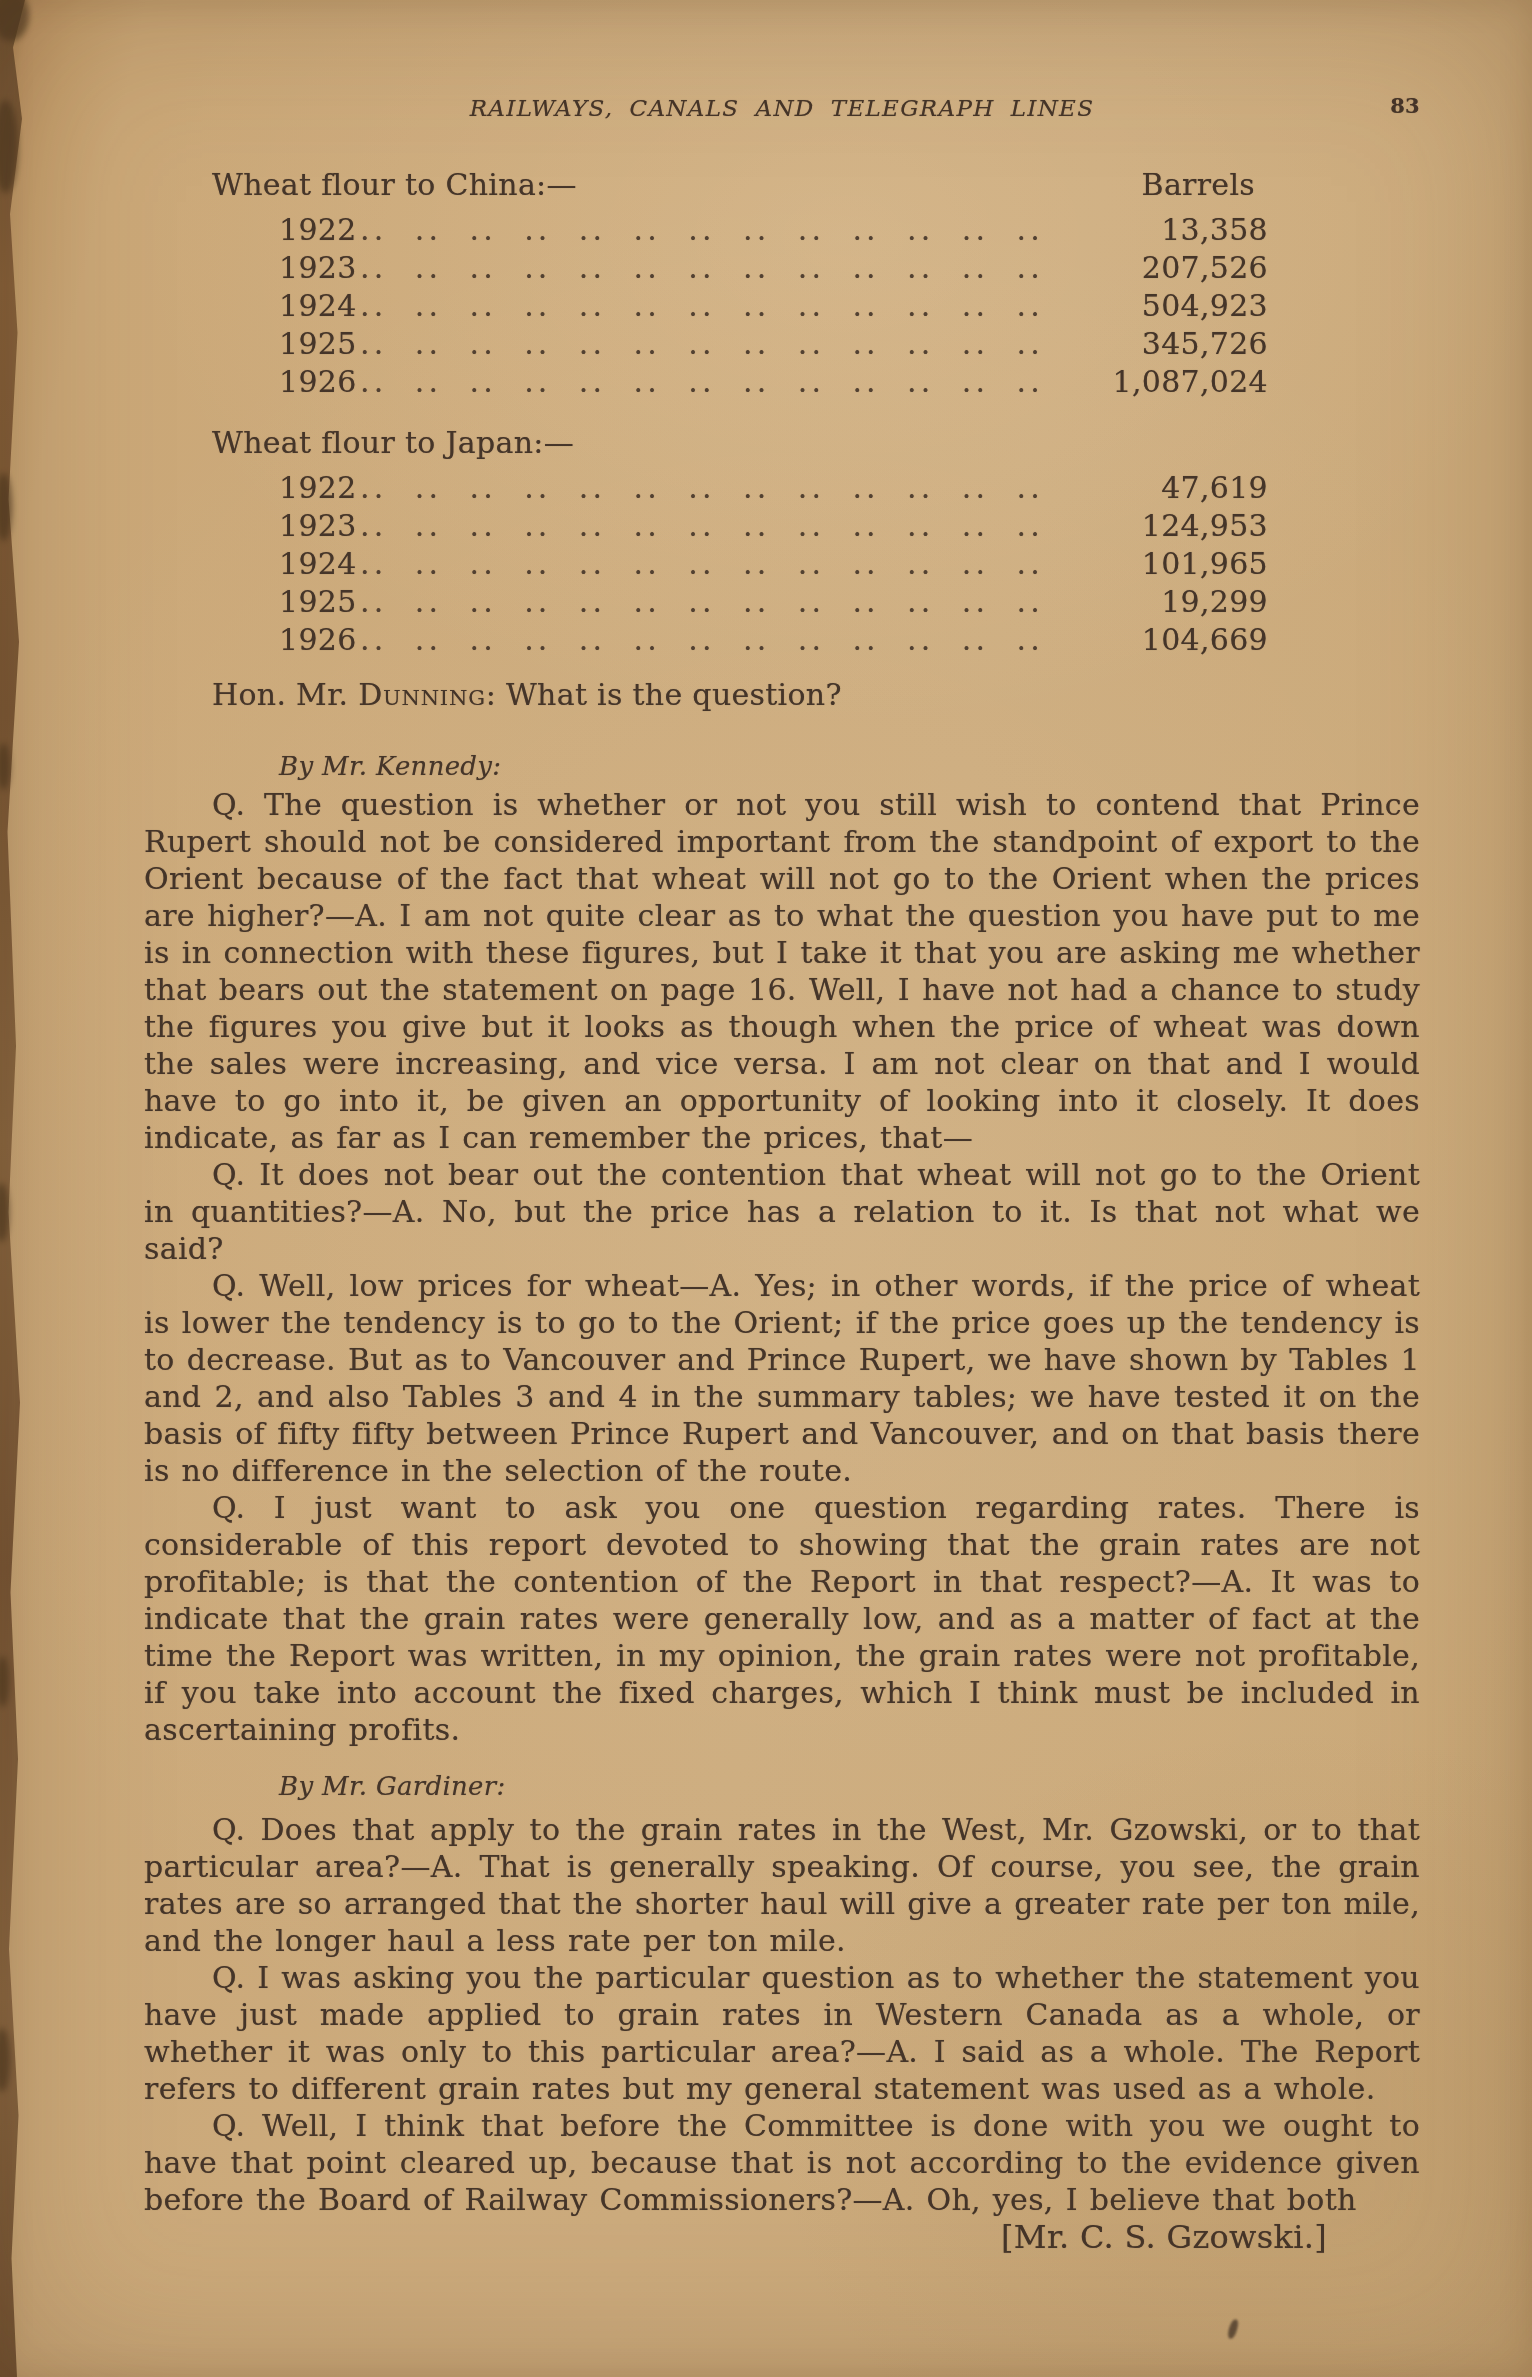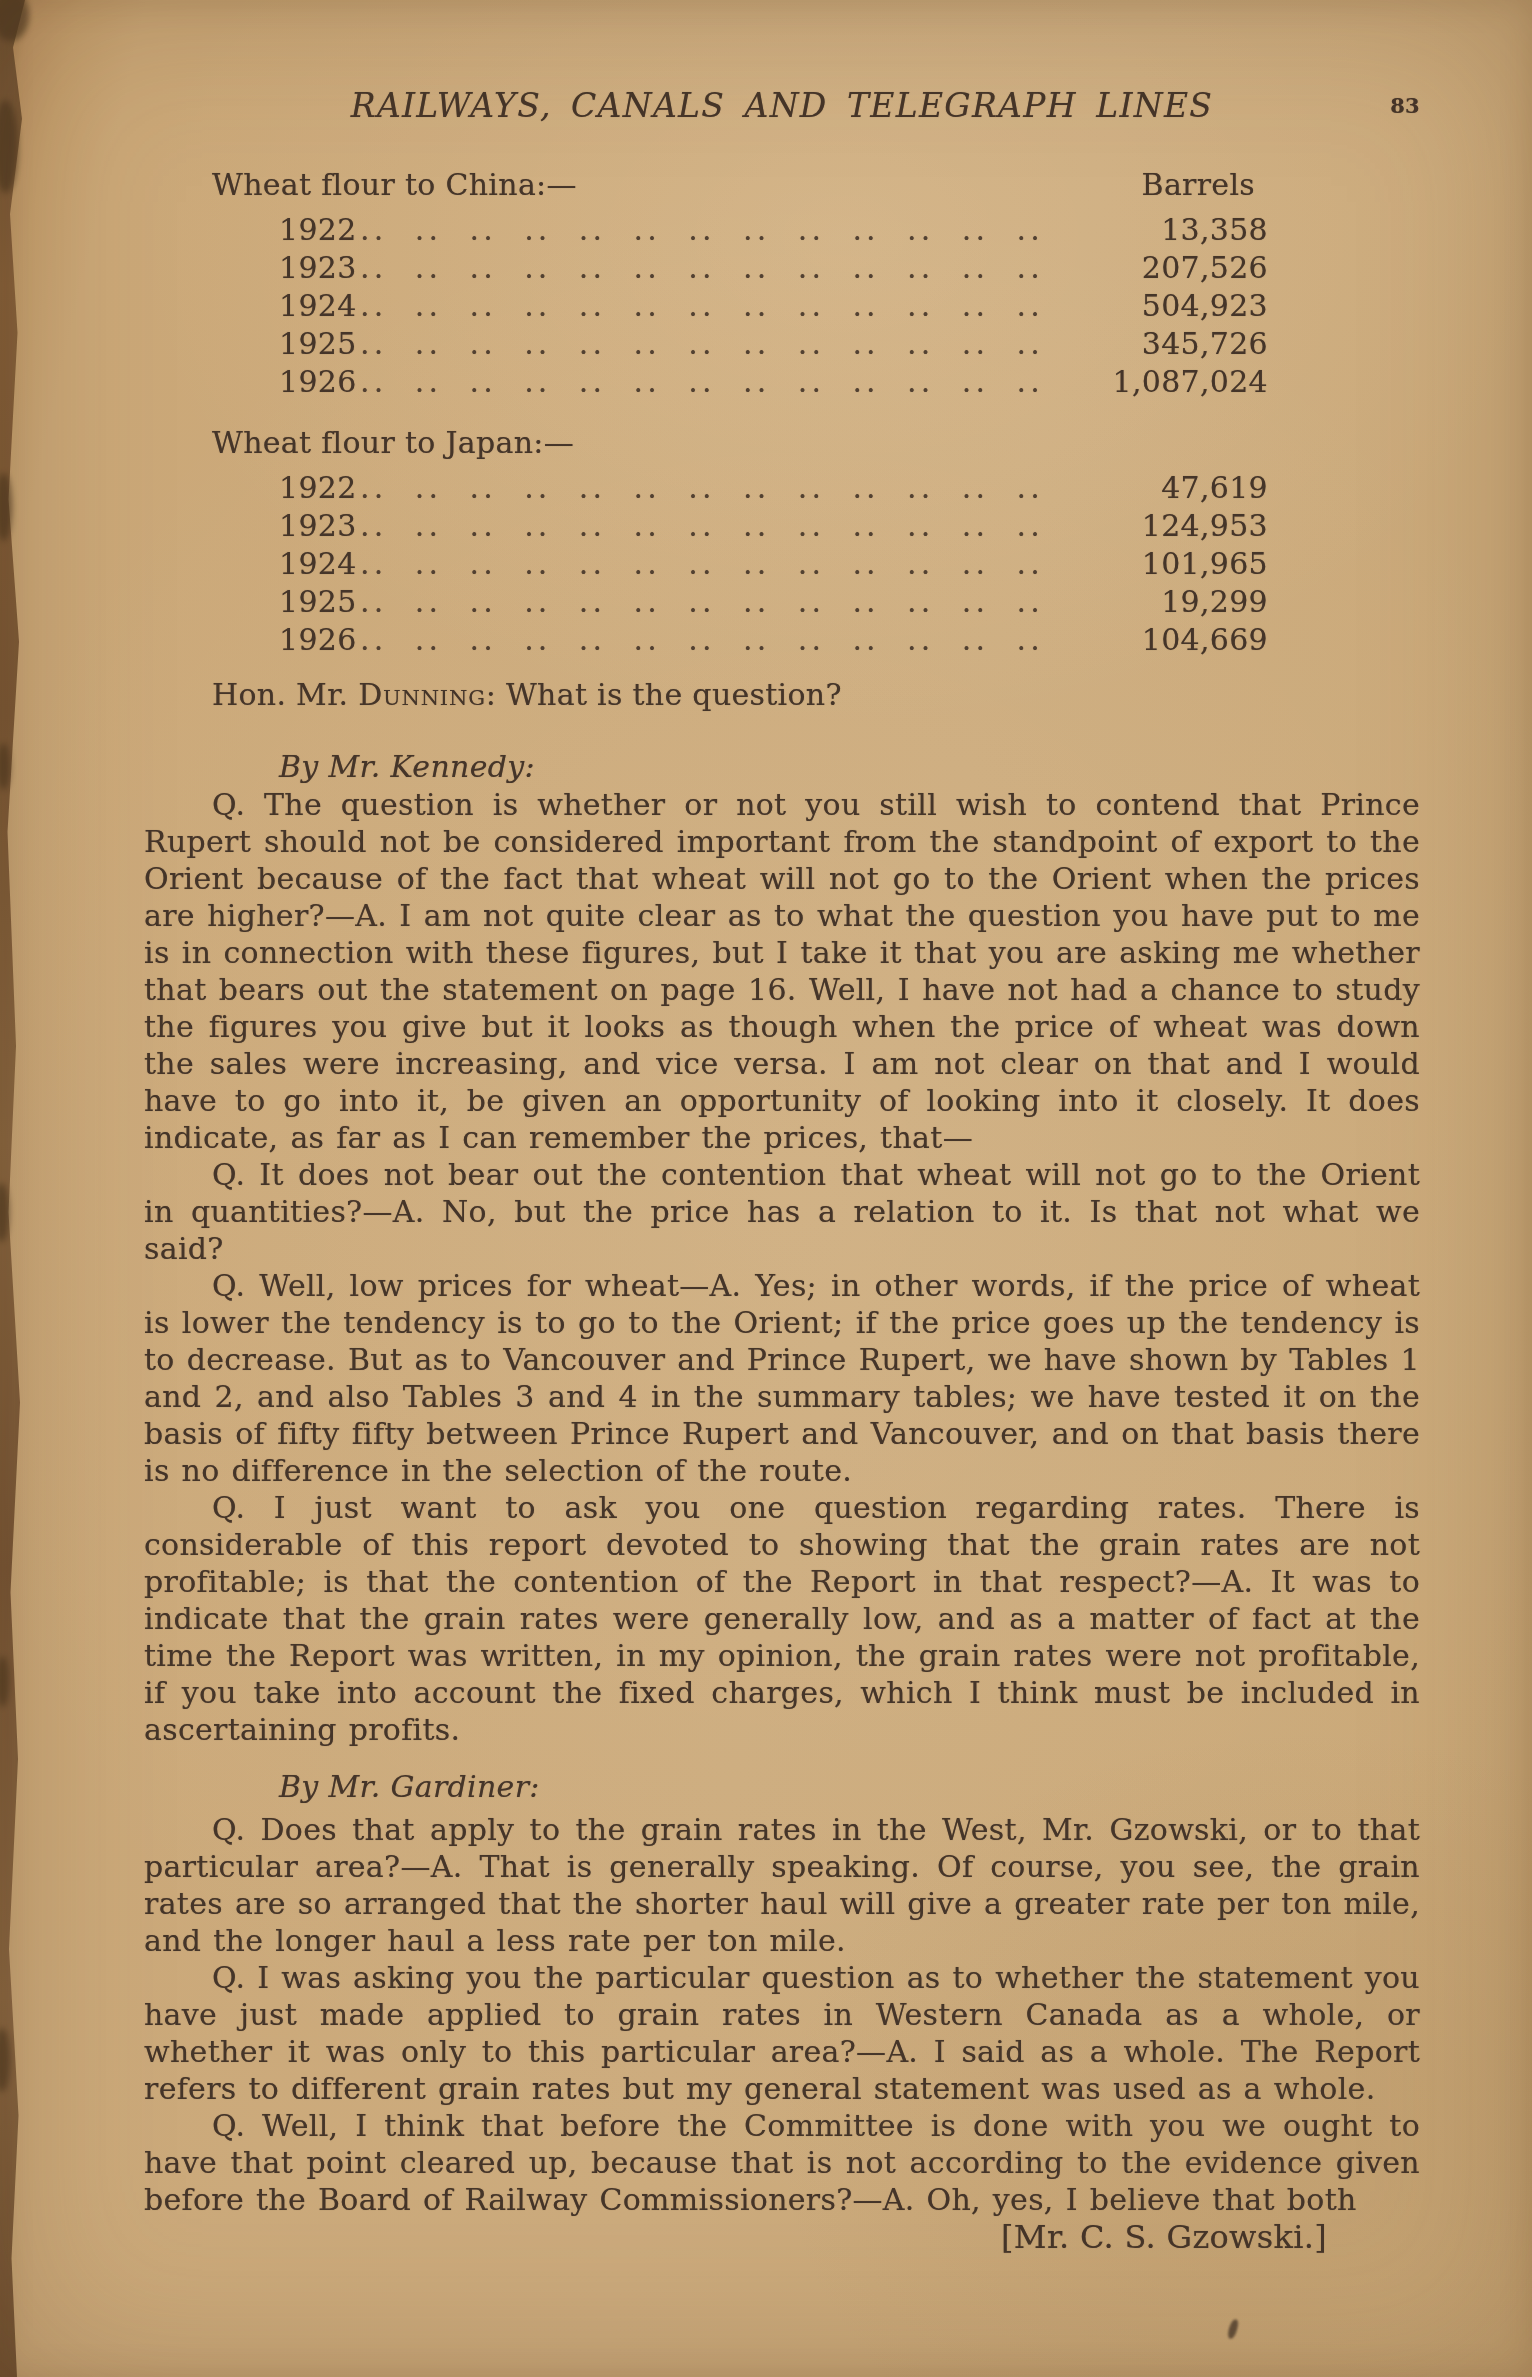--- a/index.html
+++ b/index.html
@@ -65,21 +65,21 @@
 
   
   .header {
     position: relative;
     margin-top: 87px;
     height: 39px;
     text-align: center;
   }
   .header .title {
     font-style: italic;
-    font-size: 33px;
+    font-size: 23px;
     letter-spacing: 1.3px;
     word-spacing: 7.6px;
   }
   .header .pagenum {
     position: absolute;
     right: 0; top: 0;
     font-weight: bold;
     font-size: 21px;
     font-style: normal;
   }
@@ -119,21 +119,21 @@
   .interjection {
     margin: 17px 0 0 0;
     text-indent: 68px;
   }
   .smallcaps { font-variant: small-caps; letter-spacing: 0.8px; }
 
   .byline {
     margin: 35px 0 0 135px;
     font-style: italic;
     font-weight: normal;
-    font-size: 30px;
+    font-size: 26px;
     line-height: 37px;
   }
   .byline.second { margin-top: 20px; margin-bottom: 6px; }
 
   .para {
     margin: 0;
     text-indent: 68px;
     text-align: justify;
     word-spacing: 2.1px;
   }

